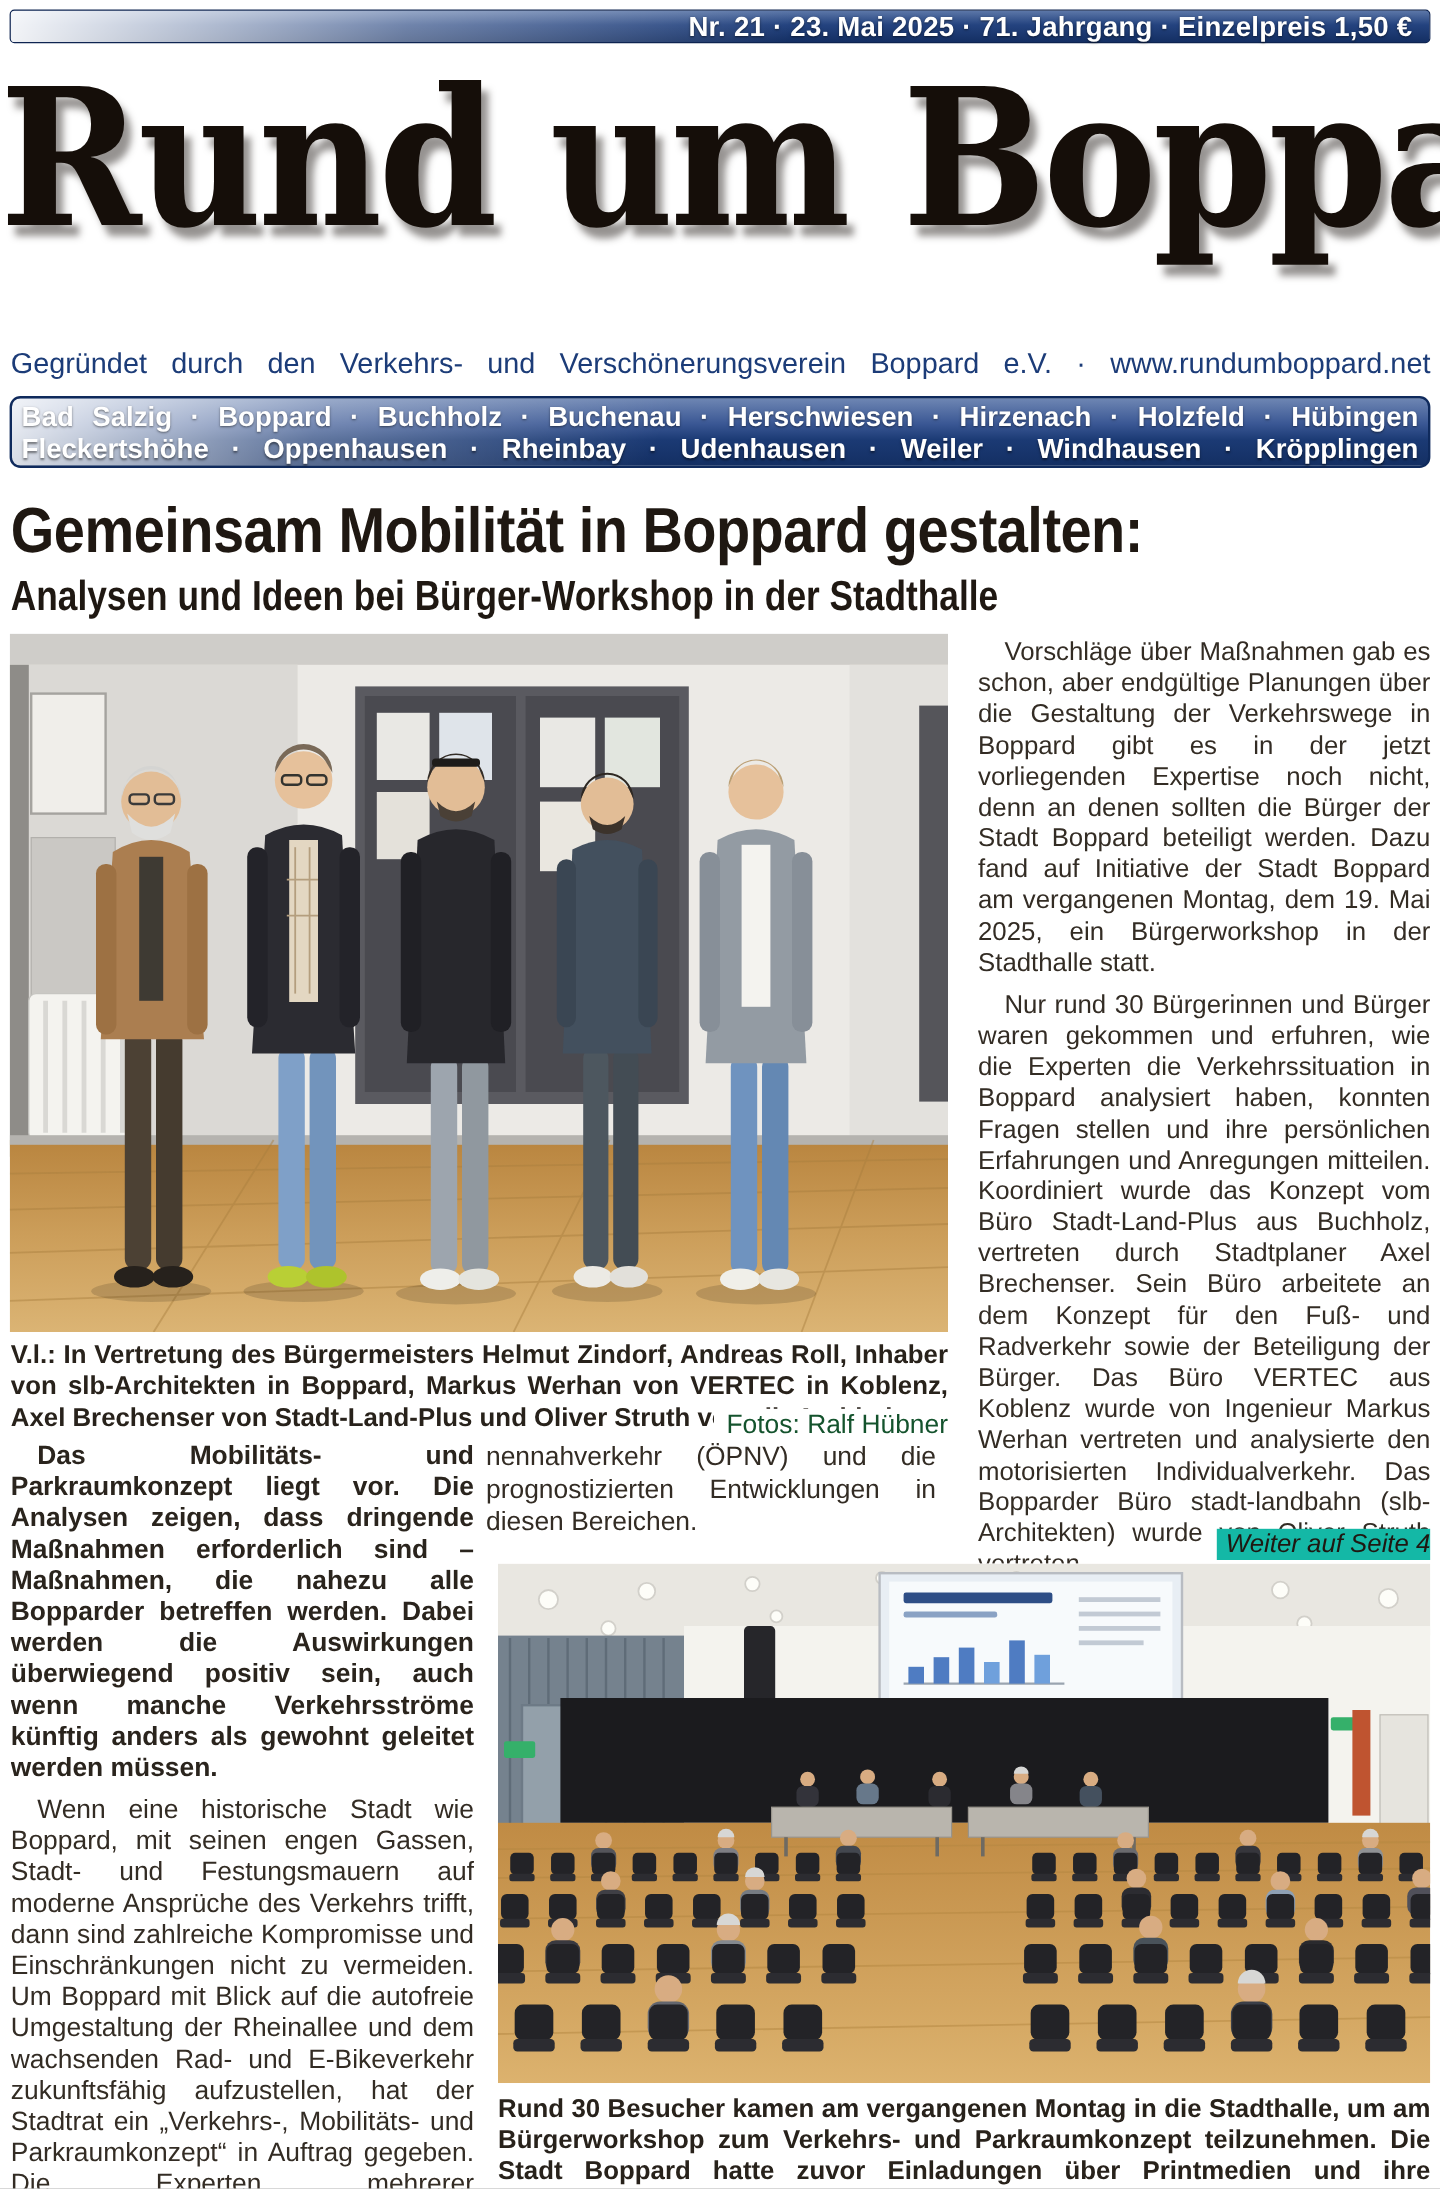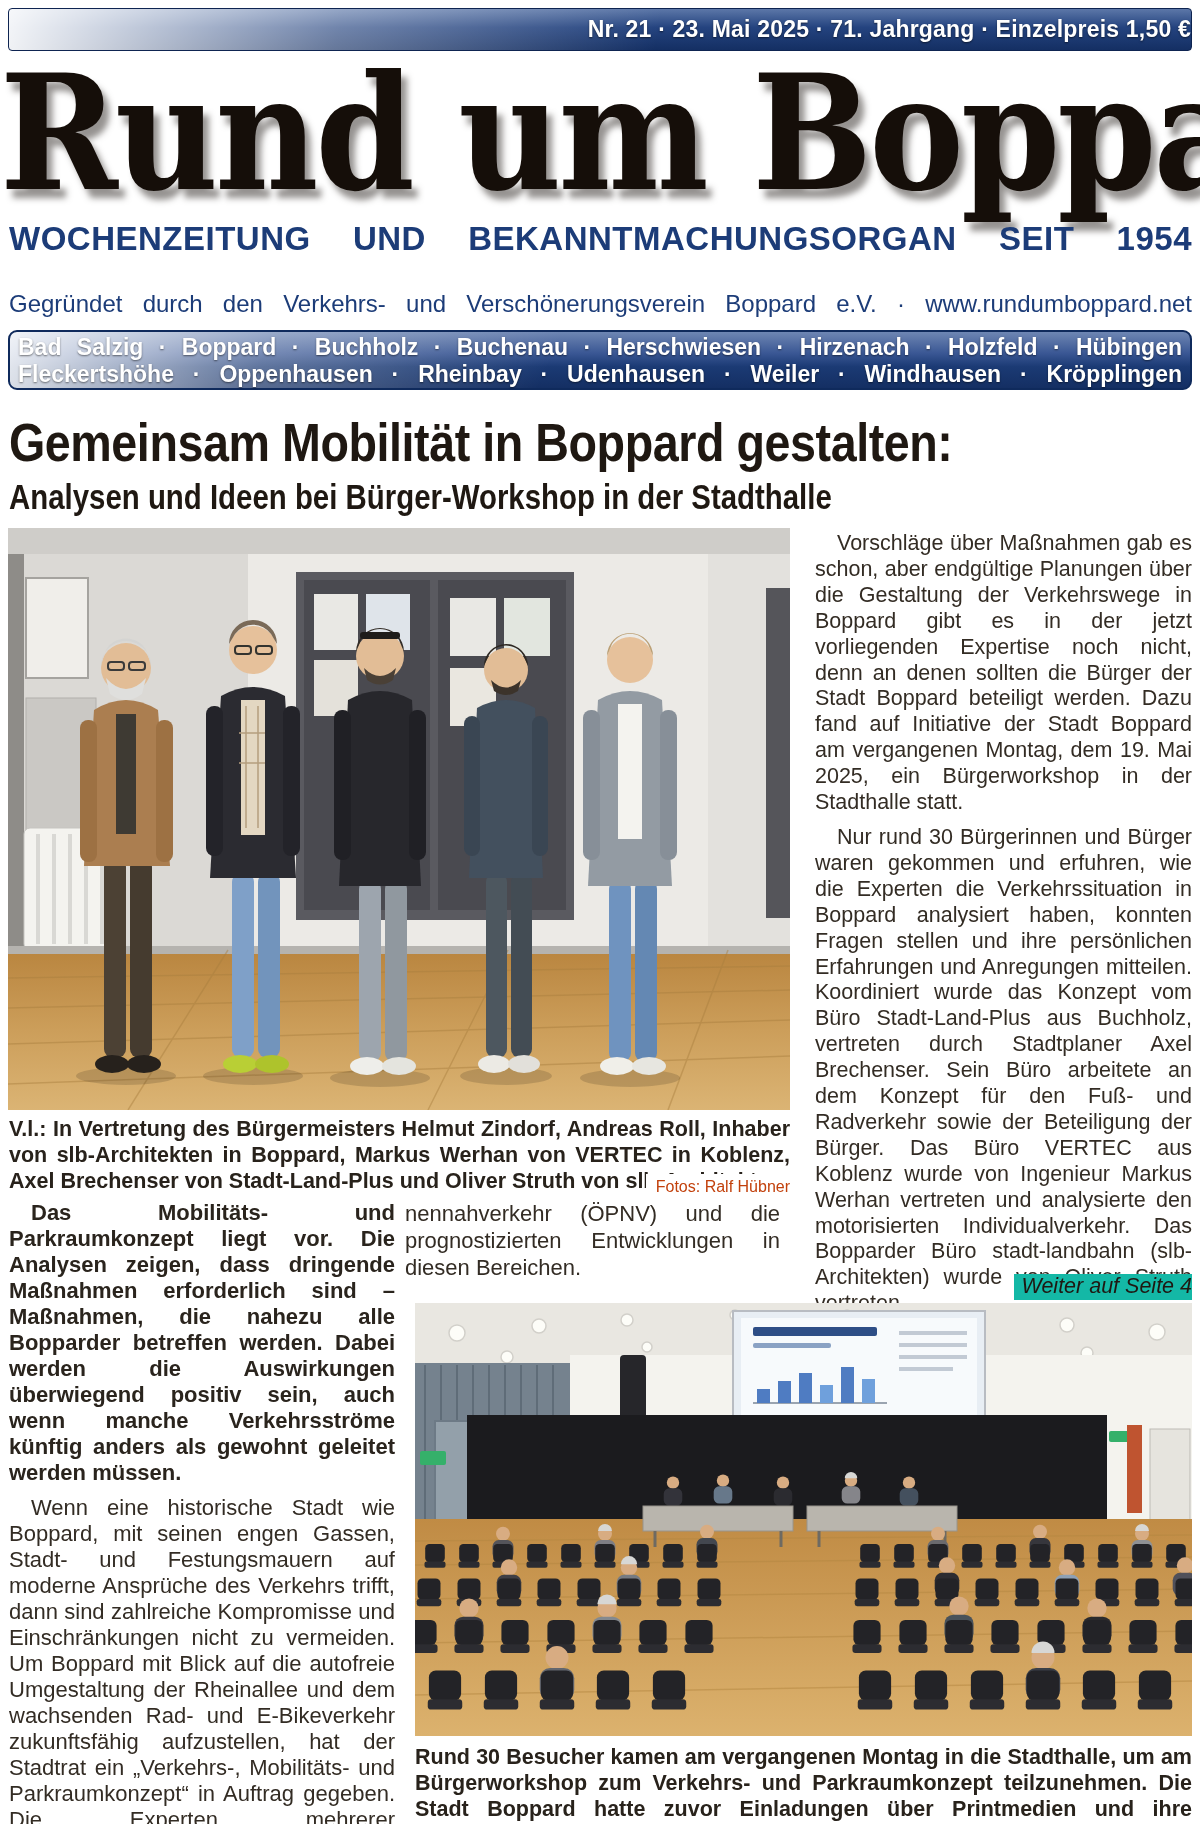--- a/index.html
+++ b/index.html
@@ -3,28 +3,28 @@
 <meta charset="utf-8">
 <style>
   html,body{margin:0;padding:0;background:#9a9a9a;}
   .page{
     position:relative;width:1200px;height:1824px;margin:0 auto;
     background:#ffffff;overflow:hidden;
     font-family:"Liberation Sans",sans-serif;color:#332c24;
   }
   
   .top-bar{
-    position:absolute;left:8px;top:8px;width:1184px;height:43px;
+    position:absolute;left:8px;top:8px;width:1184px;height:28px;
     border-radius:4px;
     background-image:
       linear-gradient(100deg, rgba(255,255,255,.95) 0%, rgba(255,255,255,.35) 28%, rgba(255,255,255,0) 55%),
       linear-gradient(180deg,#5c77a8 0%,#24437f 45%,#142f63 100%);
     border:1px solid #0e2451;
     display:flex;align-items:center;justify-content:flex-end;
-    box-sizing:border-box;
+    padding-right:14px;box-sizing:border-box;
   }
   .issue-line{color:#fff;font-weight:bold;font-size:23px;letter-spacing:.2px;
     text-shadow:0 1px 2px rgba(0,0,0,.55);}
   
   .masthead{
     position:absolute;left:0;top:50px;width:1200px;text-align:center;
     font-family:"DejaVu Serif",serif;font-weight:bold;
     font-size:142px;line-height:1.05;letter-spacing:-3px;color:#150e09;
     white-space:nowrap;transform:scaleY(1.12);transform-origin:50% 0;
     text-shadow:6px 8px 6px rgba(45,40,35,.5);
@@ -68,22 +68,22 @@
   .photo1{position:absolute;left:8px;top:528px;width:782px;height:582px;overflow:hidden;}
   .photo2{position:absolute;left:415px;top:1303px;width:777px;height:433px;overflow:hidden;}
   .photo1 svg,.photo2 svg{display:block;}
   
   .caption1{
     position:absolute;left:9px;top:1116px;width:781px;height:84px;
     font-size:21.5px;line-height:26px;font-weight:bold;color:#28221b;
     text-align:justify;
   }
   .photo-credit{
-    position:absolute;right:0;bottom:0;font-weight:normal;color:#c2410c;
-    background:#fff;padding-left:10px;font-size:16px;
+    position:absolute;right:0;bottom:0;font-weight:normal;color:#14532d;
+    background:#fff;padding-left:10px;font-size:22px;
   }
   .caption2{
     position:absolute;left:415px;top:1744px;width:777px;
     font-size:21.5px;line-height:26px;font-weight:bold;color:#28221b;
     text-align:justify;
   }
   
   .left-col{
     position:absolute;left:9px;top:1200px;width:386px;height:624px;overflow:hidden;
     font-size:22px;line-height:26px;text-align:justify;
@@ -115,21 +115,20 @@
 <body>
 
 <div class="page">
 
   <div class="top-bar">
     <span class="issue-line">Nr. 21 · 23. Mai 2025 · 71. Jahrgang · Einzelpreis 1,50 €</span>
   </div>
 
   <div class="masthead">Rund um Boppard</div>
 
-  <div class="subtitle">WOCHENZEITUNG UND BEKANNTMACHUNGSORGAN SEIT 1954</div>
   <div class="founding">Gegründet durch den Verkehrs- und Verschönerungsverein Boppard e.V. · www.rundumboppard.net</div>
 
   <div class="towns">
     <div class="towns-row">Bad Salzig · Boppard · Buchholz · Buchenau · Herschwiesen · Hirzenach · Holzfeld · Hübingen</div>
     <div class="towns-row">Fleckertshöhe · Oppenhausen · Rheinbay · Udenhausen · Weiler · Windhausen · Kröpplingen</div>
   </div>
 
   <div class="headline">Gemeinsam Mobilität in Boppard gestalten:</div>
   <div class="subheadline">Analysen und Ideen bei Bürger-Workshop in der Stadthalle</div>
 

